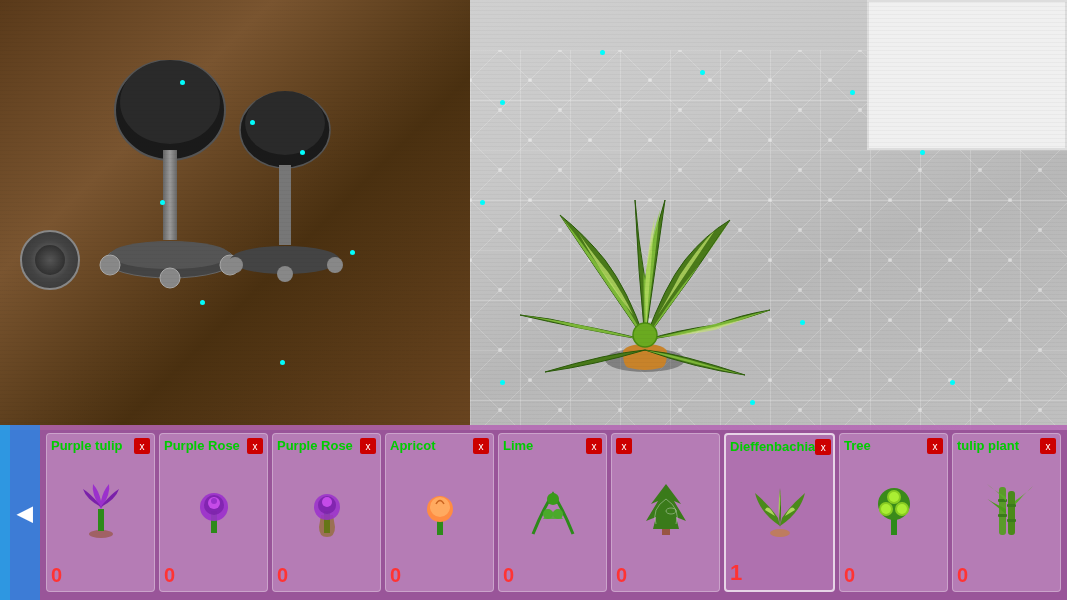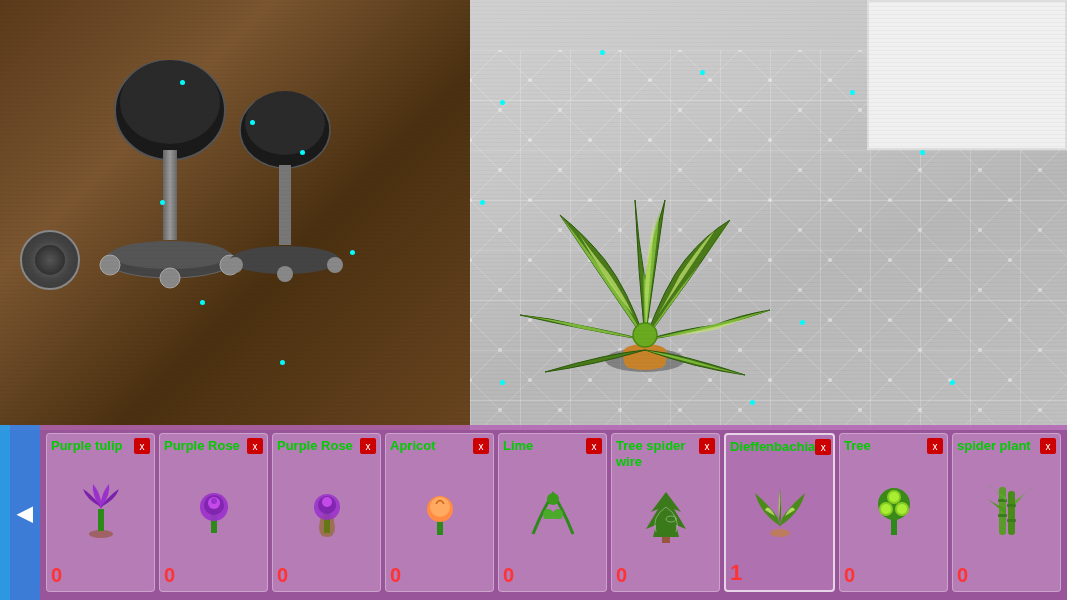--- a/index.html
+++ b/index.html
@@ -451,21 +451,20 @@
           <circle cx="25" cy="35" r="5" fill="#4aaa2a"></circle>
           <circle cx="35" cy="35" r="5" fill="#4aaa2a"></circle>
           <circle cx="30" cy="20" r="6" fill="#3a9a1a"></circle>
         </svg>
       </div>
       <div class="item-count">0</div>
     </div>
 
     <div class="item-card">
       <div class="item-card-header">
-        <span class="item-name">Tree spider wire</span>
         <button class="close-btn">x</button>
       </div>
       <div class="item-image-area">
         <svg class="thumb-svg" viewBox="0 0 60 60" xmlns="http://www.w3.org/2000/svg">
           <rect x="26" y="38" width="8" height="18" fill="#8B4513" opacity="0.7"></rect>
 
           <polygon points="30,5 15,25 22,22 10,42 20,38 17,50 43,50 40,38 50,42 38,22 45,25" fill="#3a7a1a"></polygon>
 
           <path d="M30 20 Q45 30 40 45" fill="none" stroke="rgba(255,255,255,0.5)" stroke-width="0.7"></path>
           <path d="M30 20 Q15 30 20 45" fill="none" stroke="rgba(255,255,255,0.5)" stroke-width="0.7"></path>
@@ -511,21 +510,21 @@
           <circle cx="22" cy="30" r="5" fill="#aaee33"></circle>
           <circle cx="38" cy="30" r="5" fill="#aaee33"></circle>
           <circle cx="30" cy="18" r="5" fill="#aaee33"></circle>
         </svg>
       </div>
       <div class="item-count">0</div>
     </div>
 
     <div class="item-card">
       <div class="item-card-header">
-        <span class="item-name">spider plant</span>
+        <span class="item-name">tulip plant</span>
         <button class="close-btn">x</button>
       </div>
       <div class="item-image-area">
         <svg class="thumb-svg" viewBox="0 0 60 60" xmlns="http://www.w3.org/2000/svg">
 
           <rect x="22" y="8" width="7" height="48" rx="3" fill="#5a9a2a"></rect>
           <rect x="31" y="12" width="7" height="44" rx="3" fill="#4a8a1a"></rect>
 
           <rect x="21" y="20" width="9" height="3" rx="1" fill="#3a7a1a"></rect>
           <rect x="21" y="35" width="9" height="3" rx="1" fill="#3a7a1a"></rect>

